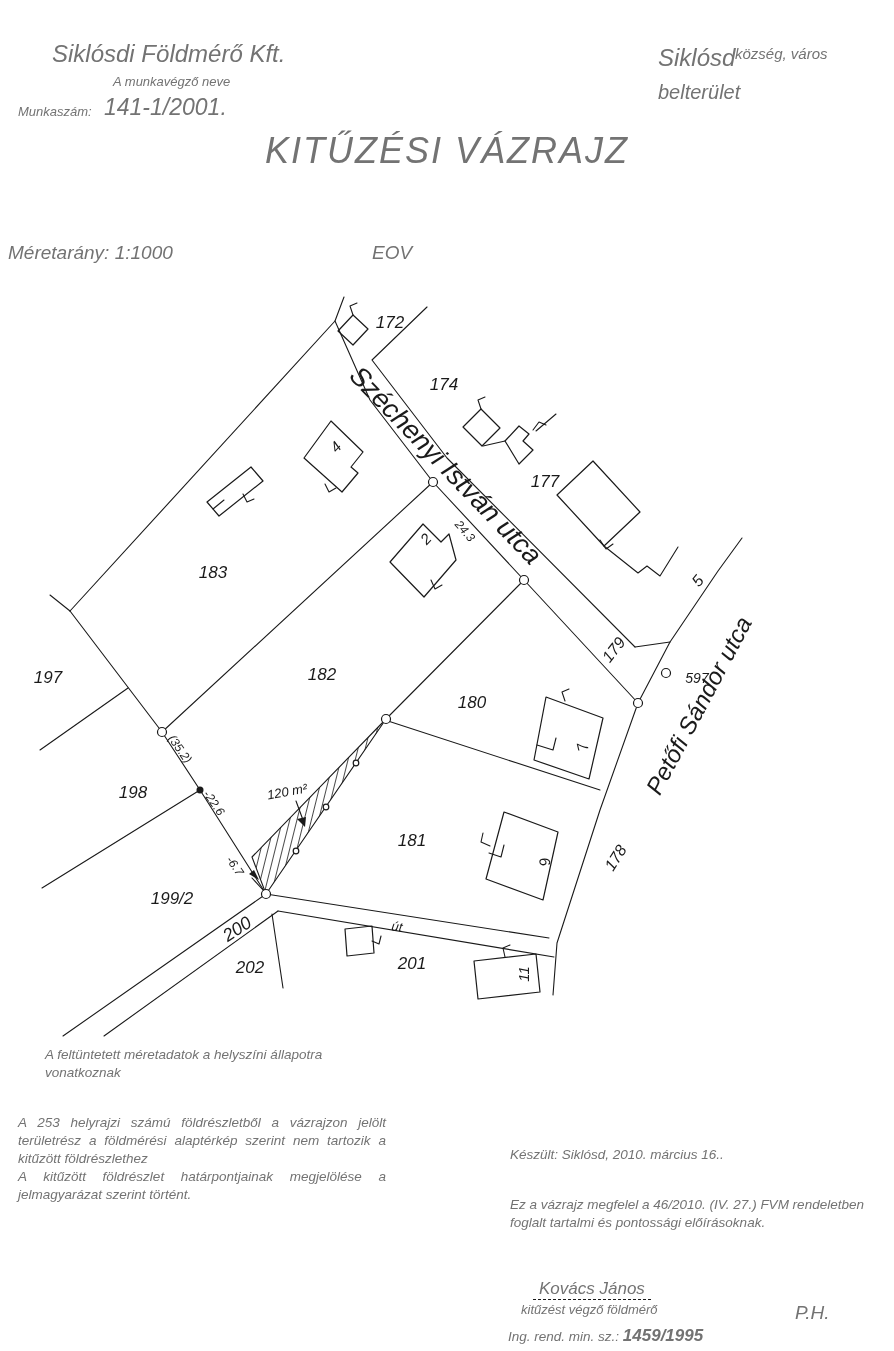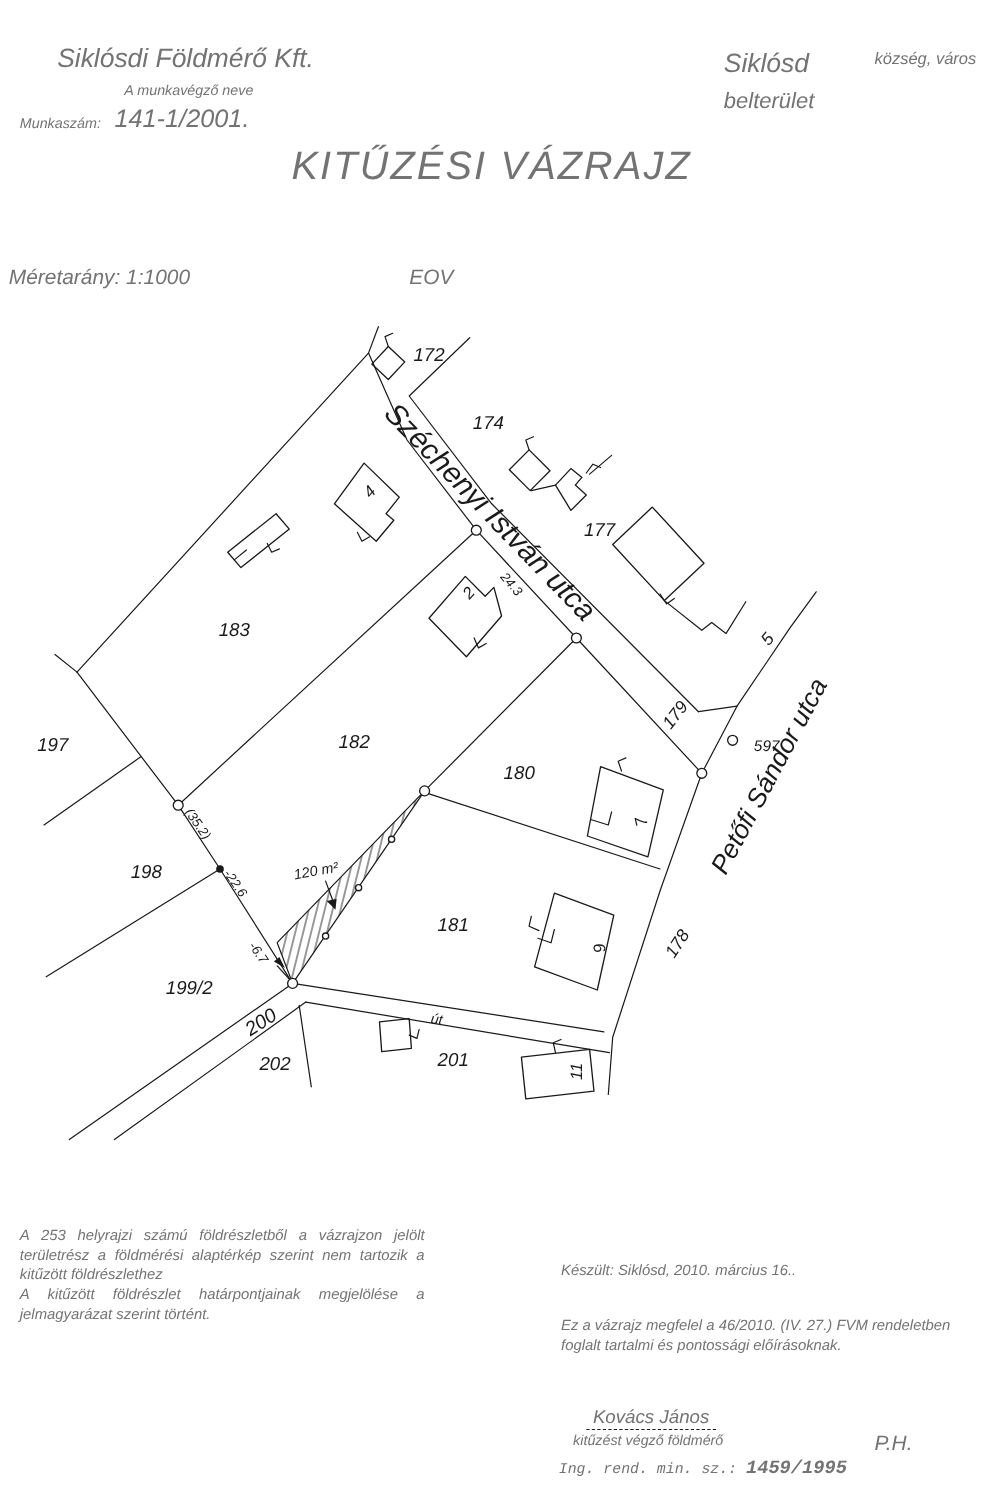--- a/index.html
+++ b/index.html
@@ -21,21 +21,21 @@
 <body>
 
 <div id="page">
 
   <div class="abs" style="left:52px;top:40px;font-size:24px;">Siklósdi Földmérő Kft.</div>
   <div class="abs" style="left:113px;top:74px;font-size:13px;">A munkavégző neve</div>
   <div class="abs" style="left:18px;top:104px;font-size:13px;">Munkaszám:</div>
   <div class="abs" style="left:104px;top:94px;font-size:23px;">141-1/2001.</div>
 
   <div class="abs" style="left:658px;top:44px;font-size:24px;">Siklósd</div>
-  <div class="abs" style="left:795px;top:45px;font-size:15px;font-style:italic;">község, város</div>
+  <div class="abs" style="left:735px;top:45px;font-size:15px;font-style:italic;">község, város</div>
   <div class="abs" style="left:658px;top:81px;font-size:20px;">belterület</div>
 
   <div class="abs" style="left:0;top:130px;width:894px;text-align:center;font-size:36px;letter-spacing:2px;">KITŰZÉSI VÁZRAJZ</div>
   <div class="abs" style="left:8px;top:242px;font-size:19px;">Méretarány: 1:1000</div>
   <div class="abs" style="left:372px;top:242px;font-size:19px;">EOV</div>
 
   <svg id="mapsvg" width="894" height="1351" viewBox="0 0 894 1351">
     <defs>
       <pattern id="hatch" width="7" height="7" patternUnits="userSpaceOnUse" patternTransform="rotate(14)">
         <line x1="3.5" y1="-1" x2="3.5" y2="8" stroke="#1a1a1a" stroke-width="0.8"></line>
@@ -160,29 +160,30 @@
       <text class="mlab" x="235" y="870" font-size="12" text-anchor="middle" transform="rotate(55 235 866)">-6.7</text>
 
       <text class="mlab" x="287" y="796" font-size="13" text-anchor="middle" transform="rotate(-10 287 791)">120 m²</text>
       <text class="mlab" x="397" y="931" font-size="13" text-anchor="middle" transform="rotate(8 397 927)">út</text>
 
       <text class="mlab" x="445" y="474" font-size="27" text-anchor="middle" transform="rotate(46 445 466)">Széchenyi István utca</text>
       <text class="mlab" x="700" y="713" font-size="24" text-anchor="middle" transform="rotate(-62 700 706)">Petőfi Sándor utca</text>
     </g>
   </svg>
 
+  <div class="abs wrap" style="left:45px;top:1046px;width:305px;font-size:13.5px;line-height:1.35;">A feltüntetett méretadatok a helyszíni állapotra vonatkoznak</div>
   <div class="abs wrap just" style="left:18px;top:1114px;width:368px;font-size:13.5px;line-height:1.35;">A 253 helyrajzi számú földrészletből a vázrajzon jelölt területrész a földmérési alaptérkép szerint nem tartozik a kitűzött földrészlethez</div>
   <div class="abs wrap just" style="left:18px;top:1168px;width:368px;font-size:13.5px;line-height:1.35;">A kitűzött földrészlet határpontjainak megjelölése a jelmagyarázat szerint történt.</div>
 
   <div class="abs" style="left:510px;top:1147px;font-size:13.5px;">Készült: Siklósd, 2010. március 16..</div>
   <div class="abs wrap" style="left:510px;top:1196px;width:376px;font-size:13.5px;line-height:1.35;">Ez a vázrajz megfelel a 46/2010. (IV. 27.) FVM rendeletben foglalt tartalmi és pontossági előírásoknak.</div>
 
   <div class="abs" style="left:533px;top:1279px;font-size:17px;">
     <span class="sig-underline">Kovács János</span>
   </div>
   <div class="abs" style="left:521px;top:1302px;font-size:13px;">kitűzést végző földmérő</div>
   <div class="abs" style="left:755px;top:1302px;font-size:19px;margin-left:40px;">P.H.</div>
-  <div class="abs" style="left:508px;top:1326px;font-size:13.5px;font-family:Liberation Mono, monospace;">
+  <div class="abs" style="left:508px;top:1326px;font-size:13.5px;">
     <span>Ing. rend. min. sz.:</span>
     <span style="font-size:17px;font-weight:bold;">1459/1995</span>
   </div>
 
 </div>
 
 </body></html>

